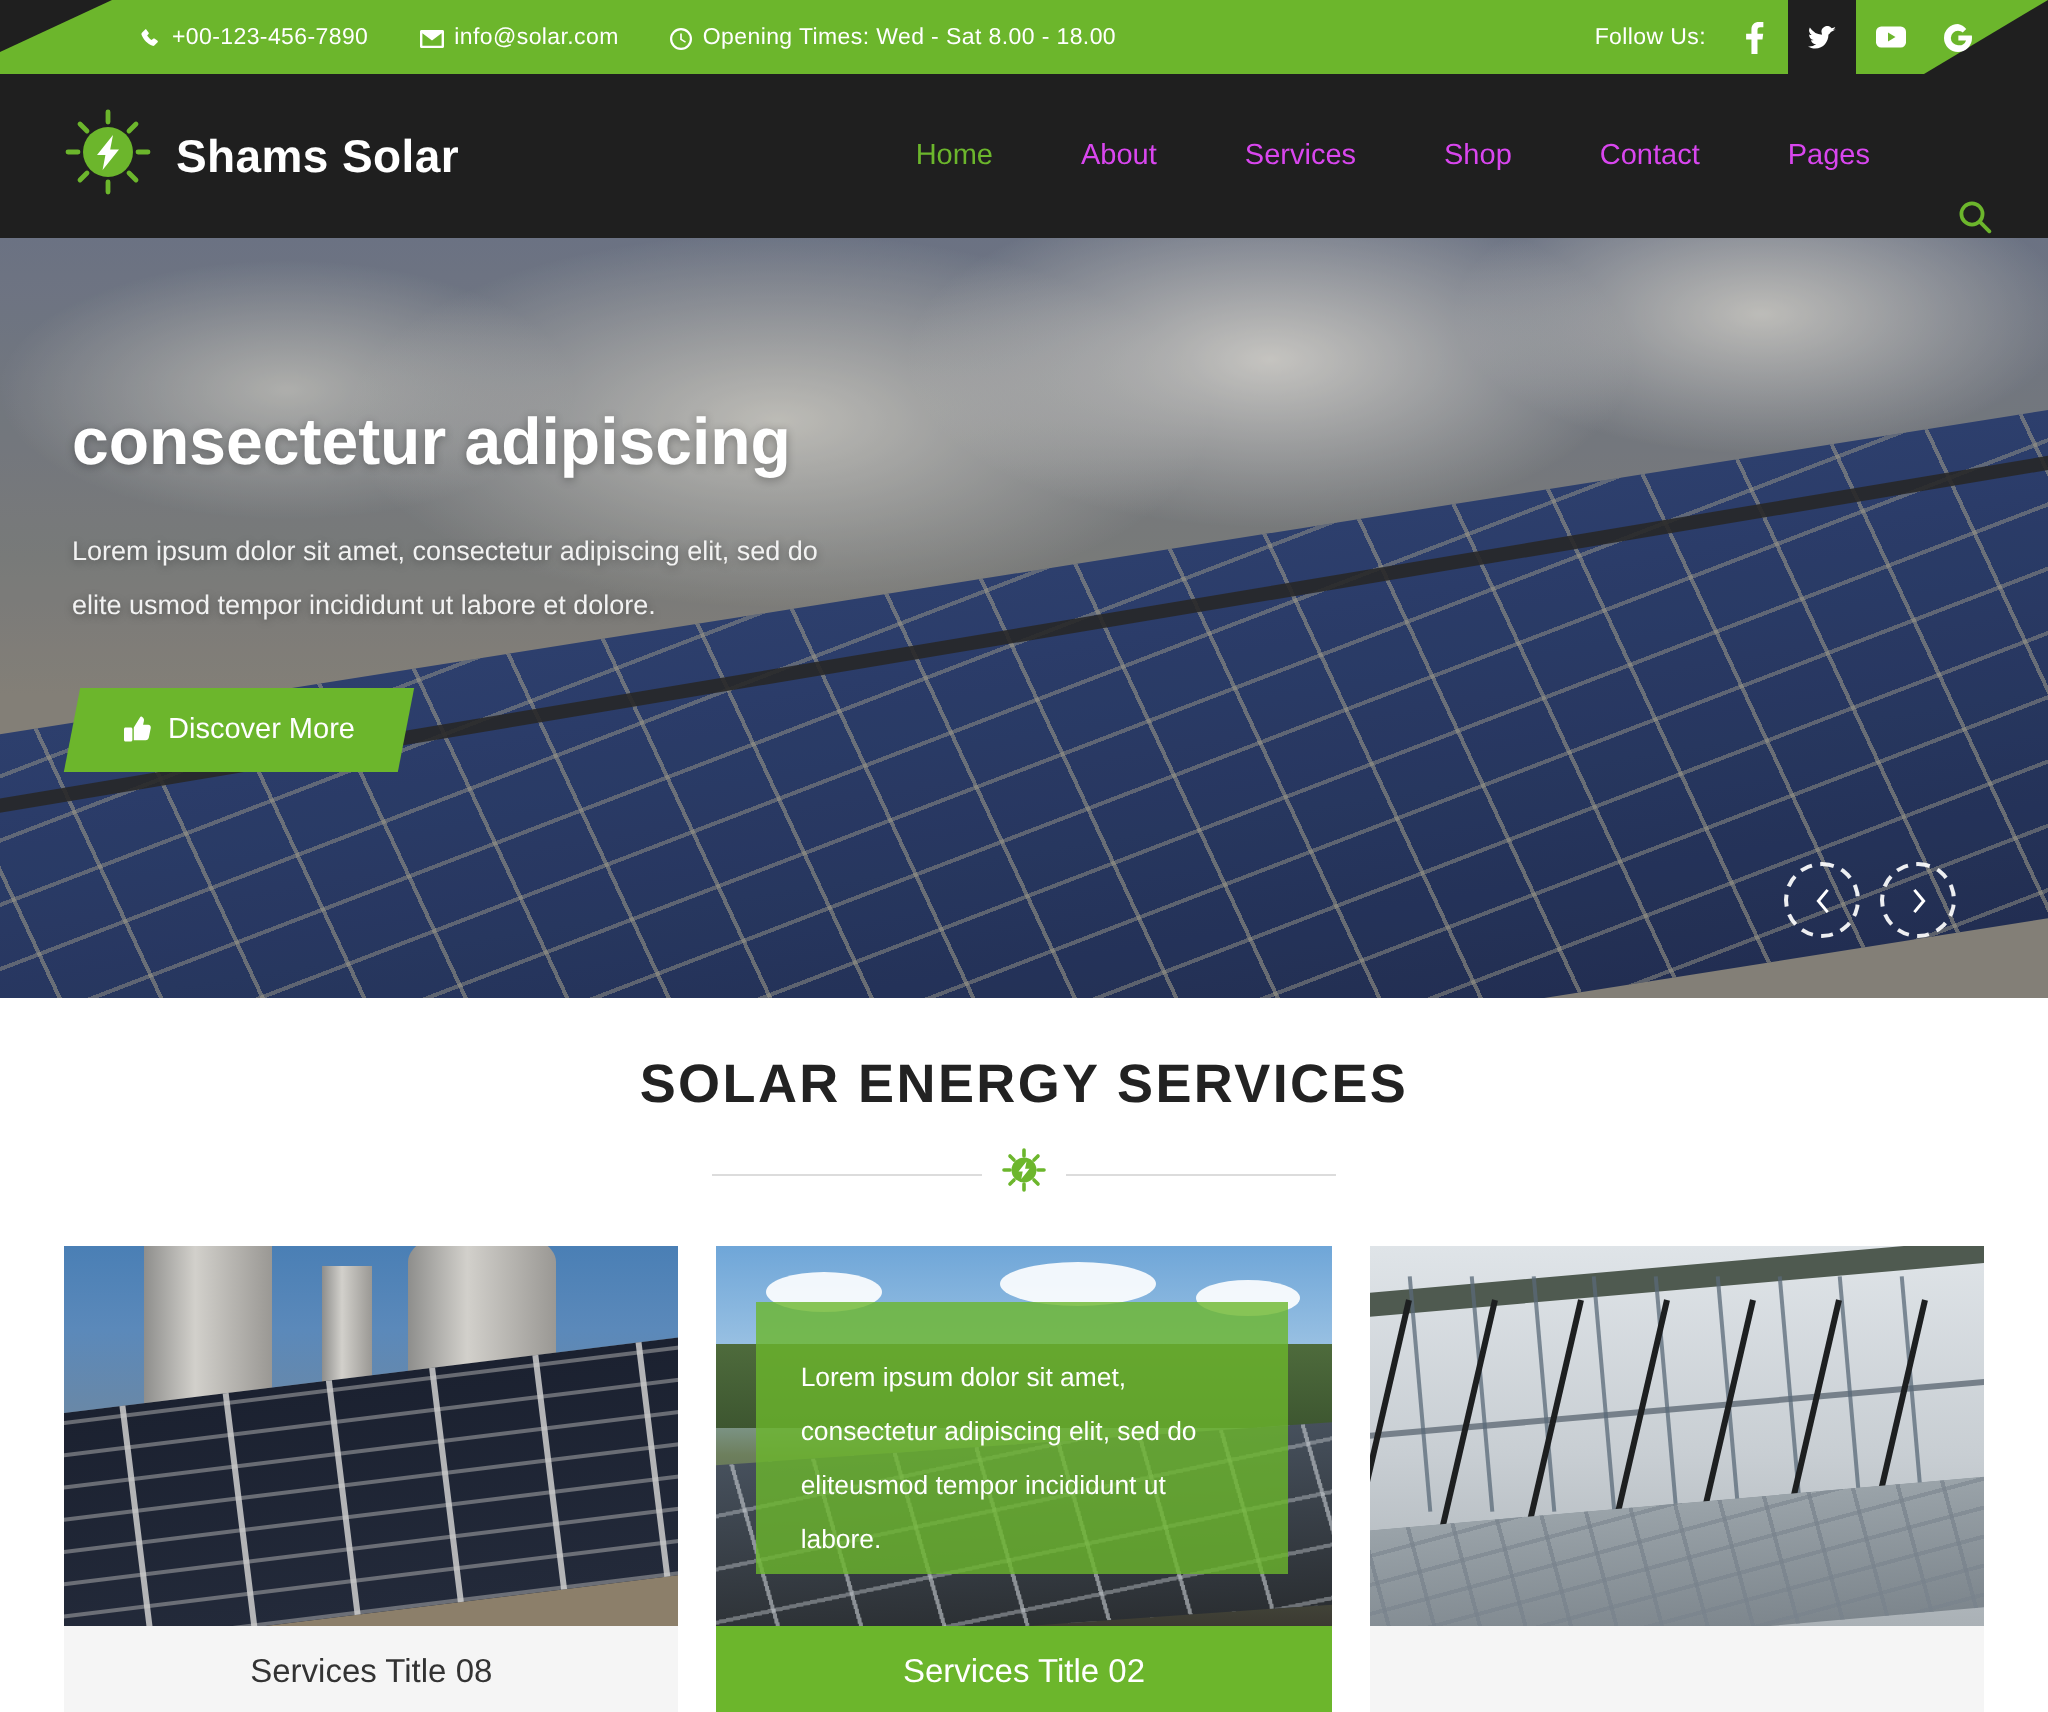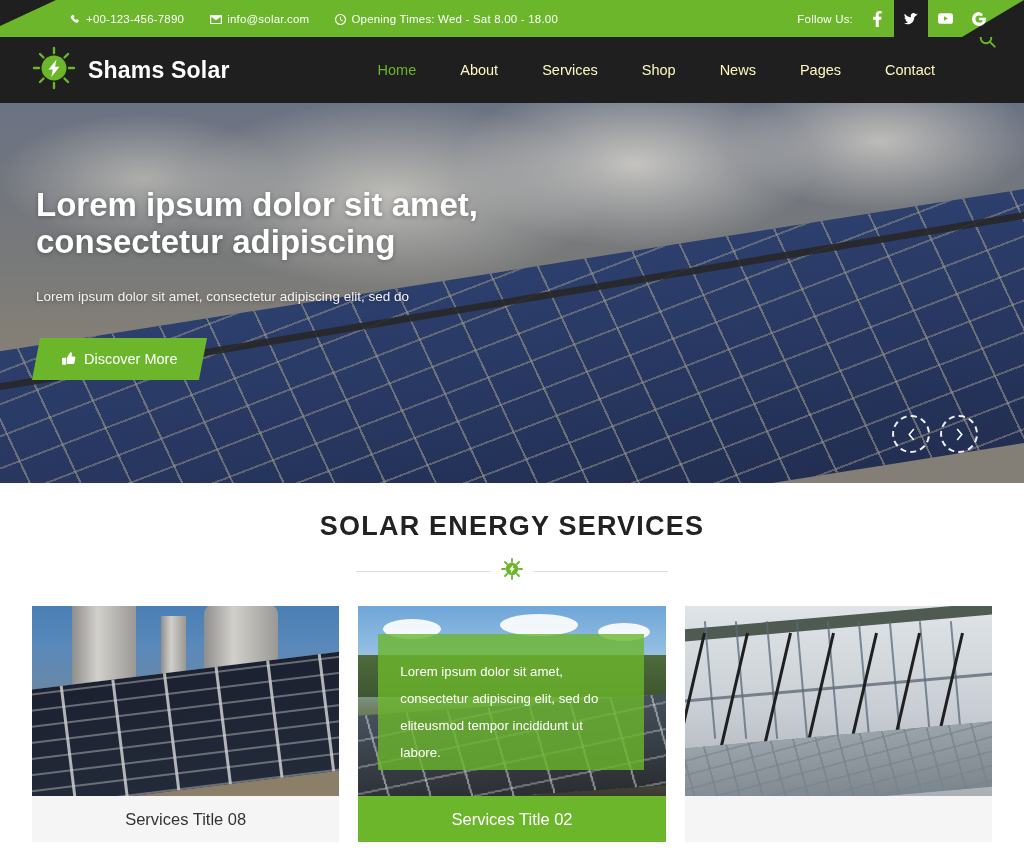--- a/index.html
+++ b/index.html
@@ -31,28 +31,28 @@
   .follow-label { font-size: 11.5px; margin-right: 7px; white-space: nowrap; }
   .socials { display: flex; align-items: center; height: 37px; }
   .soc {
     width: 34px; height: 37px; display: flex; align-items: center; justify-content: center;
     color: #fff; cursor: pointer;
   }
   .soc.dark { background: #1f1f1f; }
 
   
   .header {
-    height: 66px; background: #1f1f1f; display: flex; align-items: center;
+    height: 82px; background: #1f1f1f; display: flex; align-items: center;
     padding: 0 28px 0 32px;
   }
   .brand { display: flex; align-items: center; gap: 12px; }
   .brand-name { color: #ffffff; font-size: 23px; font-weight: bold; letter-spacing: .2px; }
-  .nav { margin-left: auto; display: flex; align-items: flex-start; gap: 0; }
+  .nav { margin-left: auto; display: flex; align-items: flex-end; gap: 0; }
   .nav a {
-    color: #fef9c3; font-size: 14.5px; text-decoration: none;
+    color: #d946ef; font-size: 14.5px; text-decoration: none;
     padding: 0 22px; line-height: 78px; display: inline-block;
   }
   .nav a.active { color: #6cb62c; }
   .search-btn {
     color: #6cb62c; padding-left: 22px; display: flex; align-items: center; cursor: pointer;
   }
 
   
   .hero { position: relative; height: 380px; overflow: hidden; background: #4a5a77; }
   .hero-sky {
@@ -282,45 +282,44 @@
         </svg>
       </span>
       <span class="brand-name">Shams Solar</span>
     </div>
 
     <nav class="nav">
       <a href="#" class="active">Home</a>
       <a href="#">About</a>
       <a href="#">Services</a>
       <a href="#">Shop</a>
-      <a href="#">News</a>
+      <a href="#">Contact</a>
       <a href="#">Pages</a>
-      <a href="#">Contact</a>
       <span class="search-btn">
         <svg width="17" height="17" viewBox="0 0 18 18" fill="none" stroke="#6cb62c" stroke-width="2">
           <circle cx="7.4" cy="7.4" r="5.6"></circle>
             <line x1="11.6" y1="11.6" x2="16.6" y2="16.6" stroke-linecap="round"></line>
         </svg>
       </span>
     </nav>
   </div>
 
   <div class="hero">
     <div class="hero-sky"></div>
     <div class="hero-panel"></div>
     <div class="hero-strut"></div>
     <div class="hero-shade"></div>
 
     <div class="hero-content">
       <div class="hero-title">
-        <div>Lorem ipsum dolor sit amet,</div>
         <div>consectetur adipiscing</div>
       </div>
       <div class="hero-sub">
         <div>Lorem ipsum dolor sit amet, consectetur adipiscing elit, sed do</div>
+        <div>elite usmod tempor incididunt ut labore et dolore.</div>
       </div>
       <div class="discover-wrap">
         <button class="discover">
           <svg width="14" height="14" viewBox="0 0 16 16" fill="#fff">
               <path d="M5.6 6.6 9.1.8c.2-.4.7-.6 1.1-.4.9.4 1.4 1.4 1.2 2.3l-.5 2.3h2.9c1 0 1.7.9 1.5 1.8l-1.1 5.5c-.2.9-.9 1.5-1.8 1.5H5.6zM3.9 6.5H.9c-.5 0-.9.4-.9.9v6.3c0 .5.4.9.9.9h3c.5 0 .9-.4.9-.9V7.4c0-.5-.4-.9-.9-.9z"></path>
             </svg>
           <span>Discover More</span>
         </button>
       </div>
     </div>

